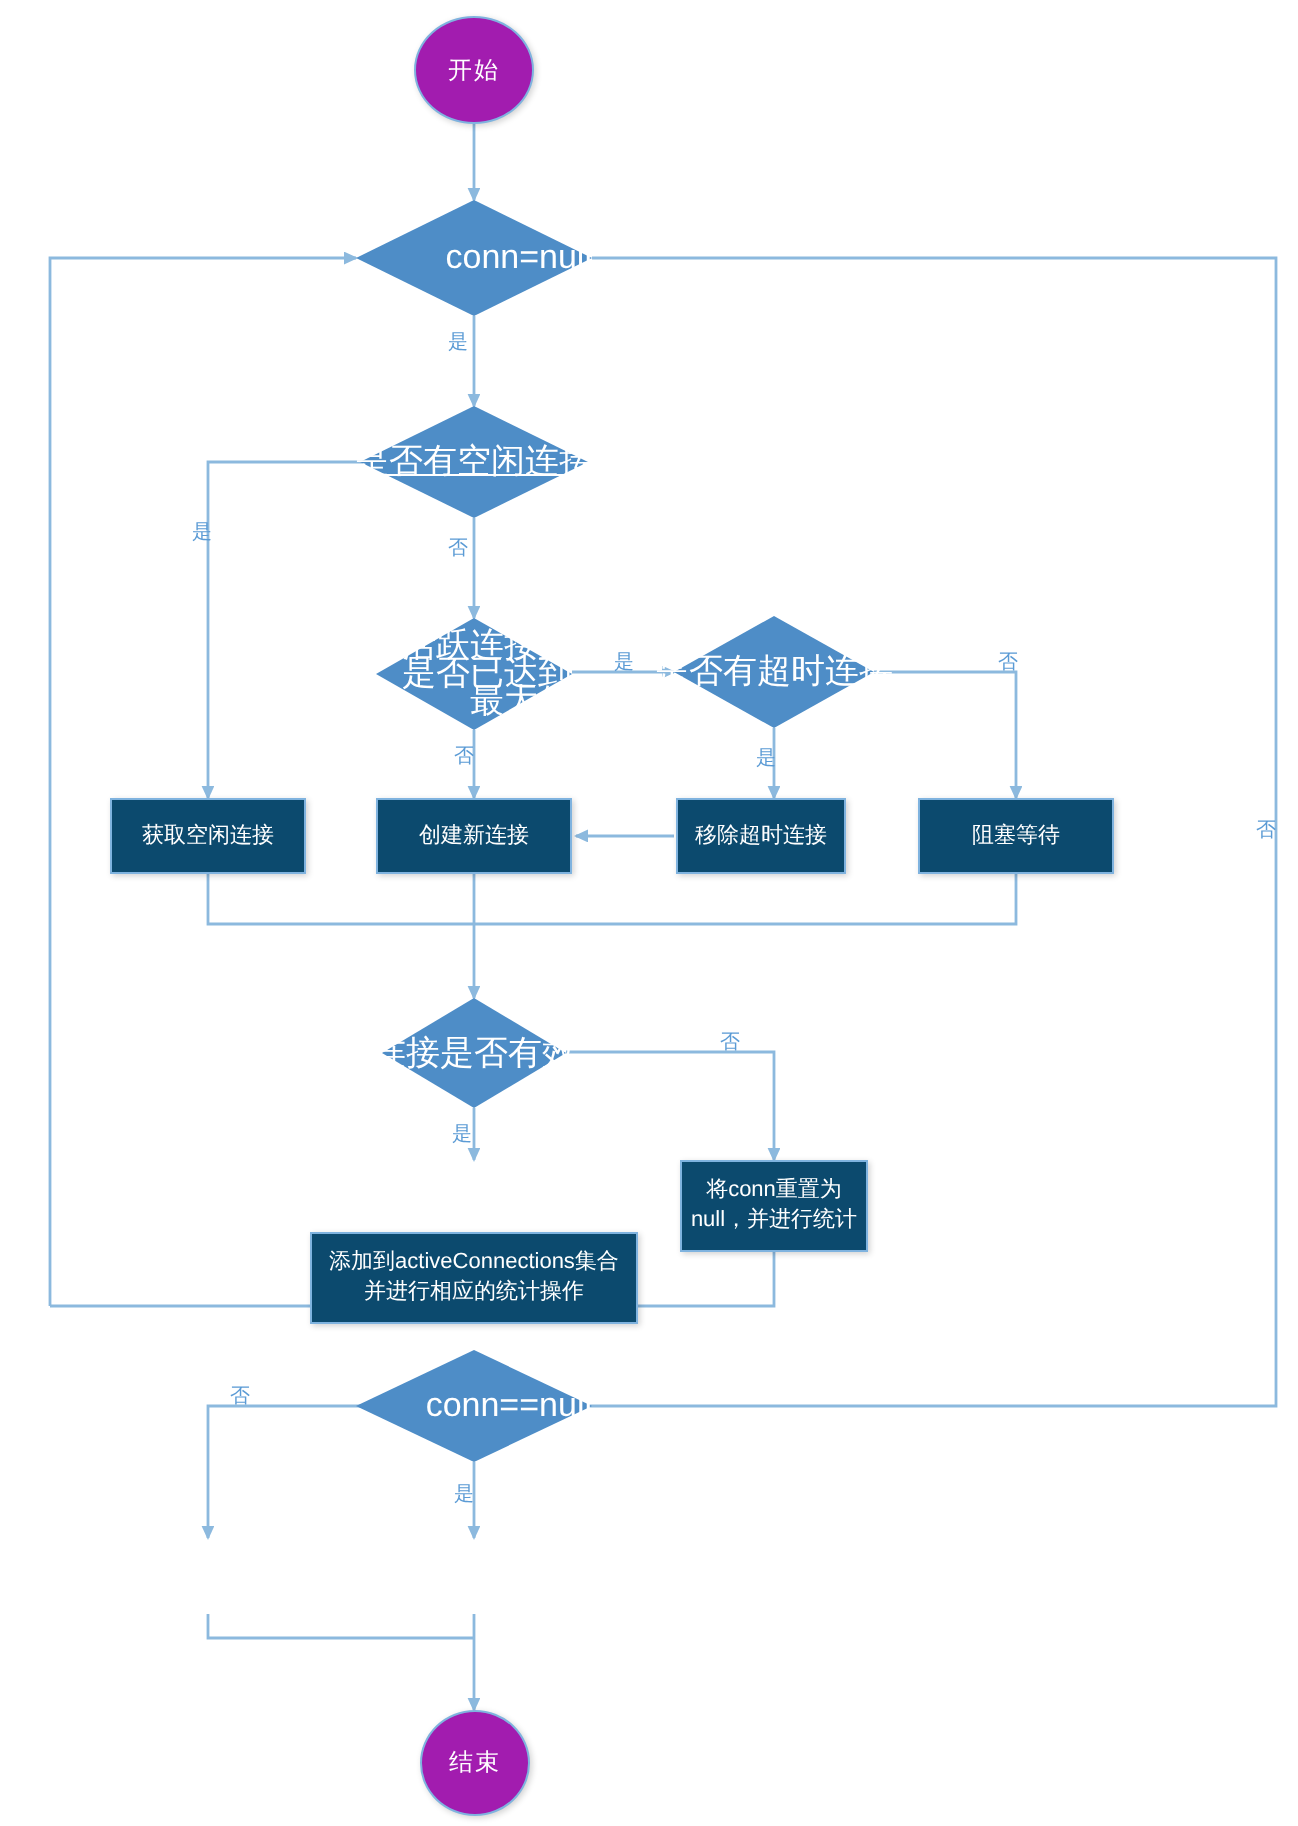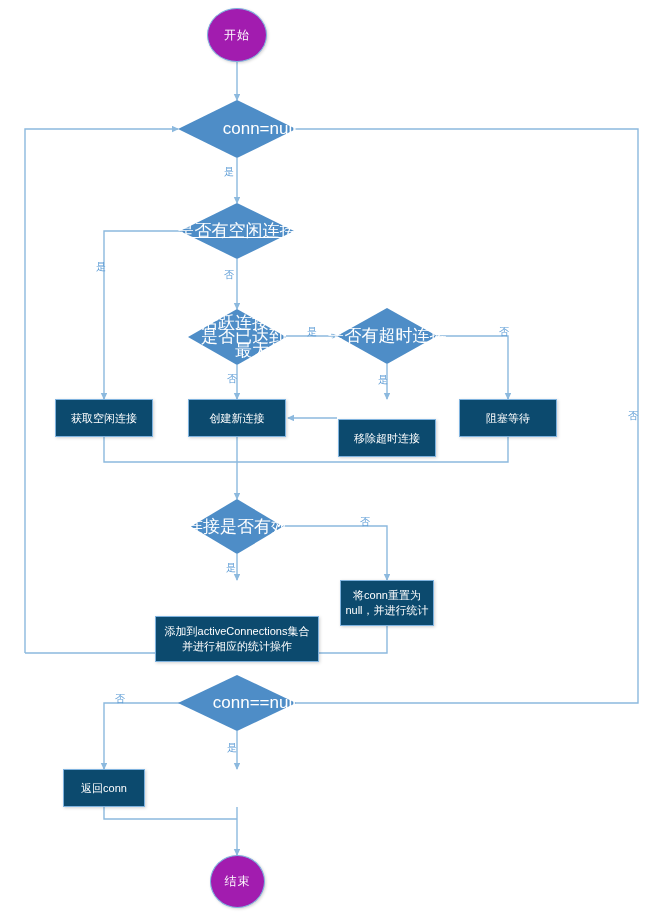--- a/index.html
+++ b/index.html
@@ -132,21 +132,21 @@
     <div class="shape"></div>
     <span class="txt">是否有超时连接</span>
   </div>
 
   <div class="node proc" style="left:55px;top:399px;width:98px;height:38px;">
     <span>获取空闲连接</span>
   </div>
   <div class="node proc" style="left:188px;top:399px;width:98px;height:38px;">
     <span>创建新连接</span>
   </div>
-  <div class="node proc" style="left:338px;top:399px;width:98px;height:38px;margin-top:20px;">
+  <div class="node proc" style="left:338px;top:399px;width:85px;height:38px;">
     <span>移除超时连接</span>
   </div>
   <div class="node proc" style="left:459px;top:399px;width:98px;height:38px;">
     <span>阻塞等待</span>
   </div>
 
   <div class="node dec" style="left:191px;top:499px;width:92px;height:55px;">
     <div class="shape"></div>
     <span class="txt">连接是否有效</span>
   </div>
@@ -157,23 +157,20 @@
 
   <div class="node proc" style="left:340px;top:580px;width:94px;height:46px;">
     <span>将conn重置为null，并进行统计</span>
   </div>
 
   <div class="node dec" style="left:178px;top:675px;width:118px;height:56px;">
     <div class="shape"></div>
     <span class="txt">conn==null</span>
   </div>
 
-  <div class="node proc" style="left:63px;top:769px;width:82px;height:38px;">
-    <span>返回conn</span>
-  </div>
 
   <div class="node term" style="left:210px;top:855px;width:55px;height:53px;">
     <span>结束</span>
   </div>
 
   <div class="elabel" style="left:224px;top:166px;">是</div>
   <div class="elabel" style="left:96px;top:261px;">是</div>
   <div class="elabel" style="left:224px;top:269px;">否</div>
   <div class="elabel" style="left:307px;top:326px;">是</div>
   <div class="elabel" style="left:227px;top:373px;">否</div>

